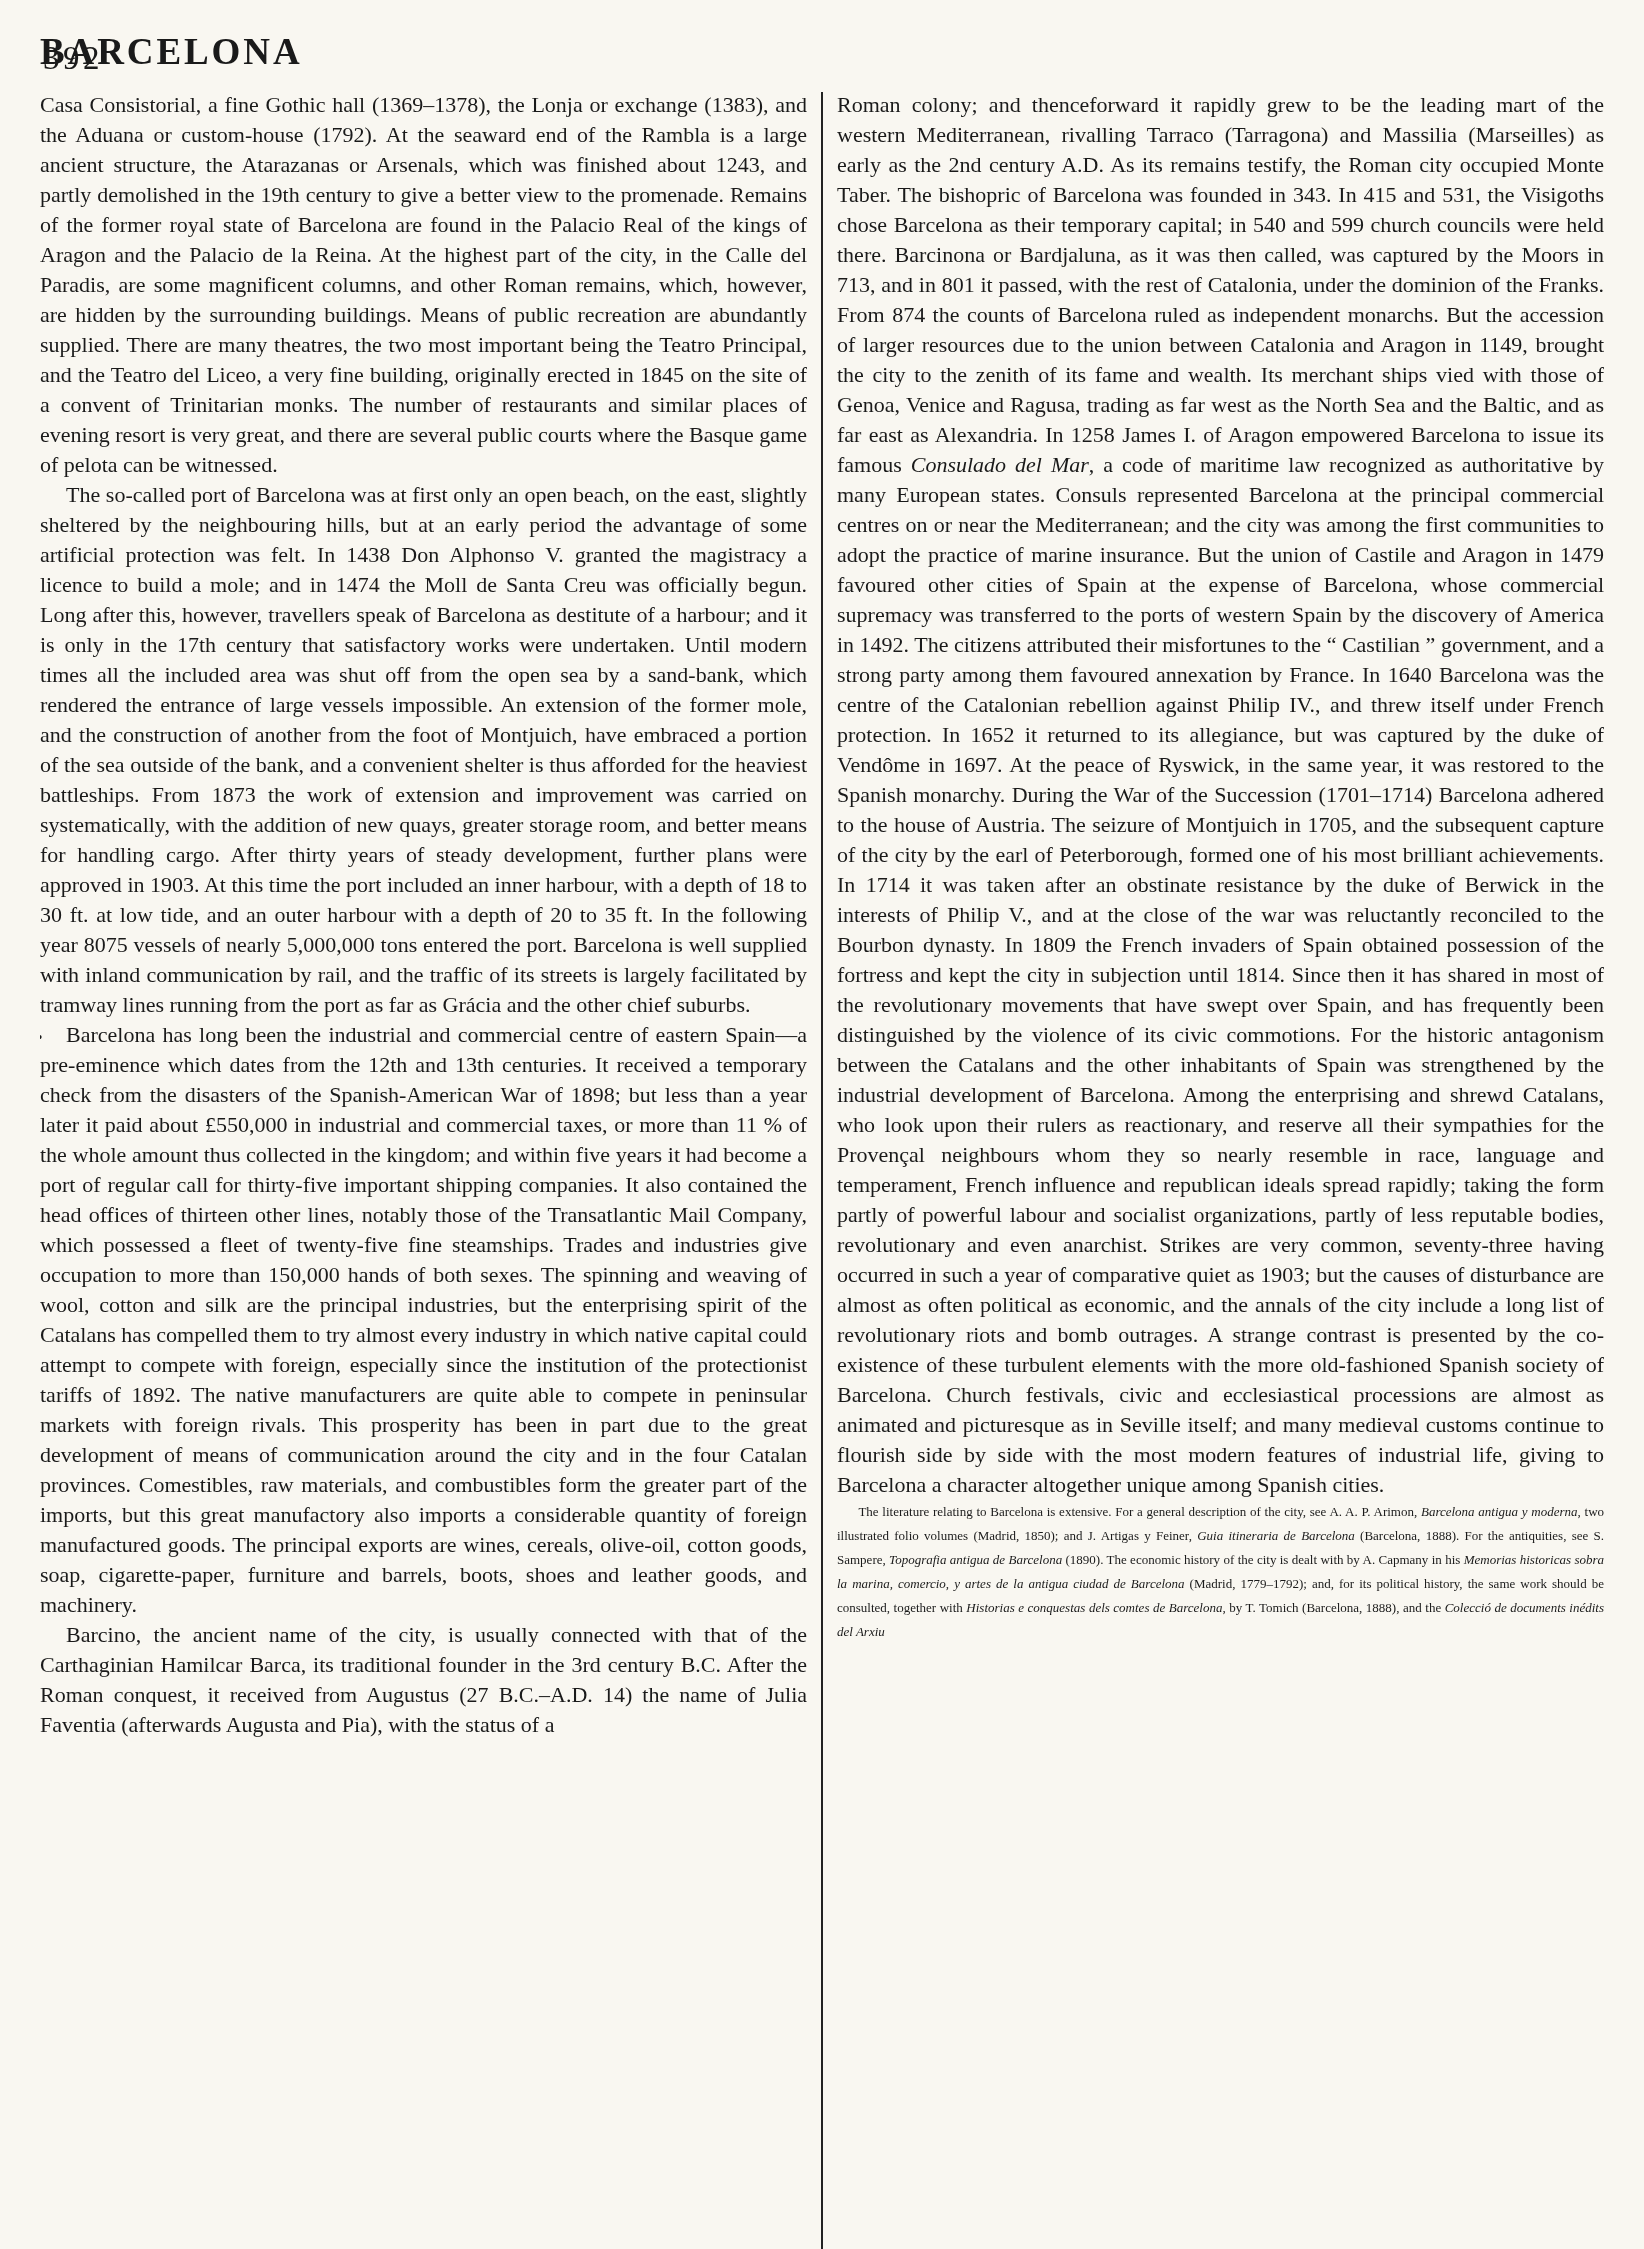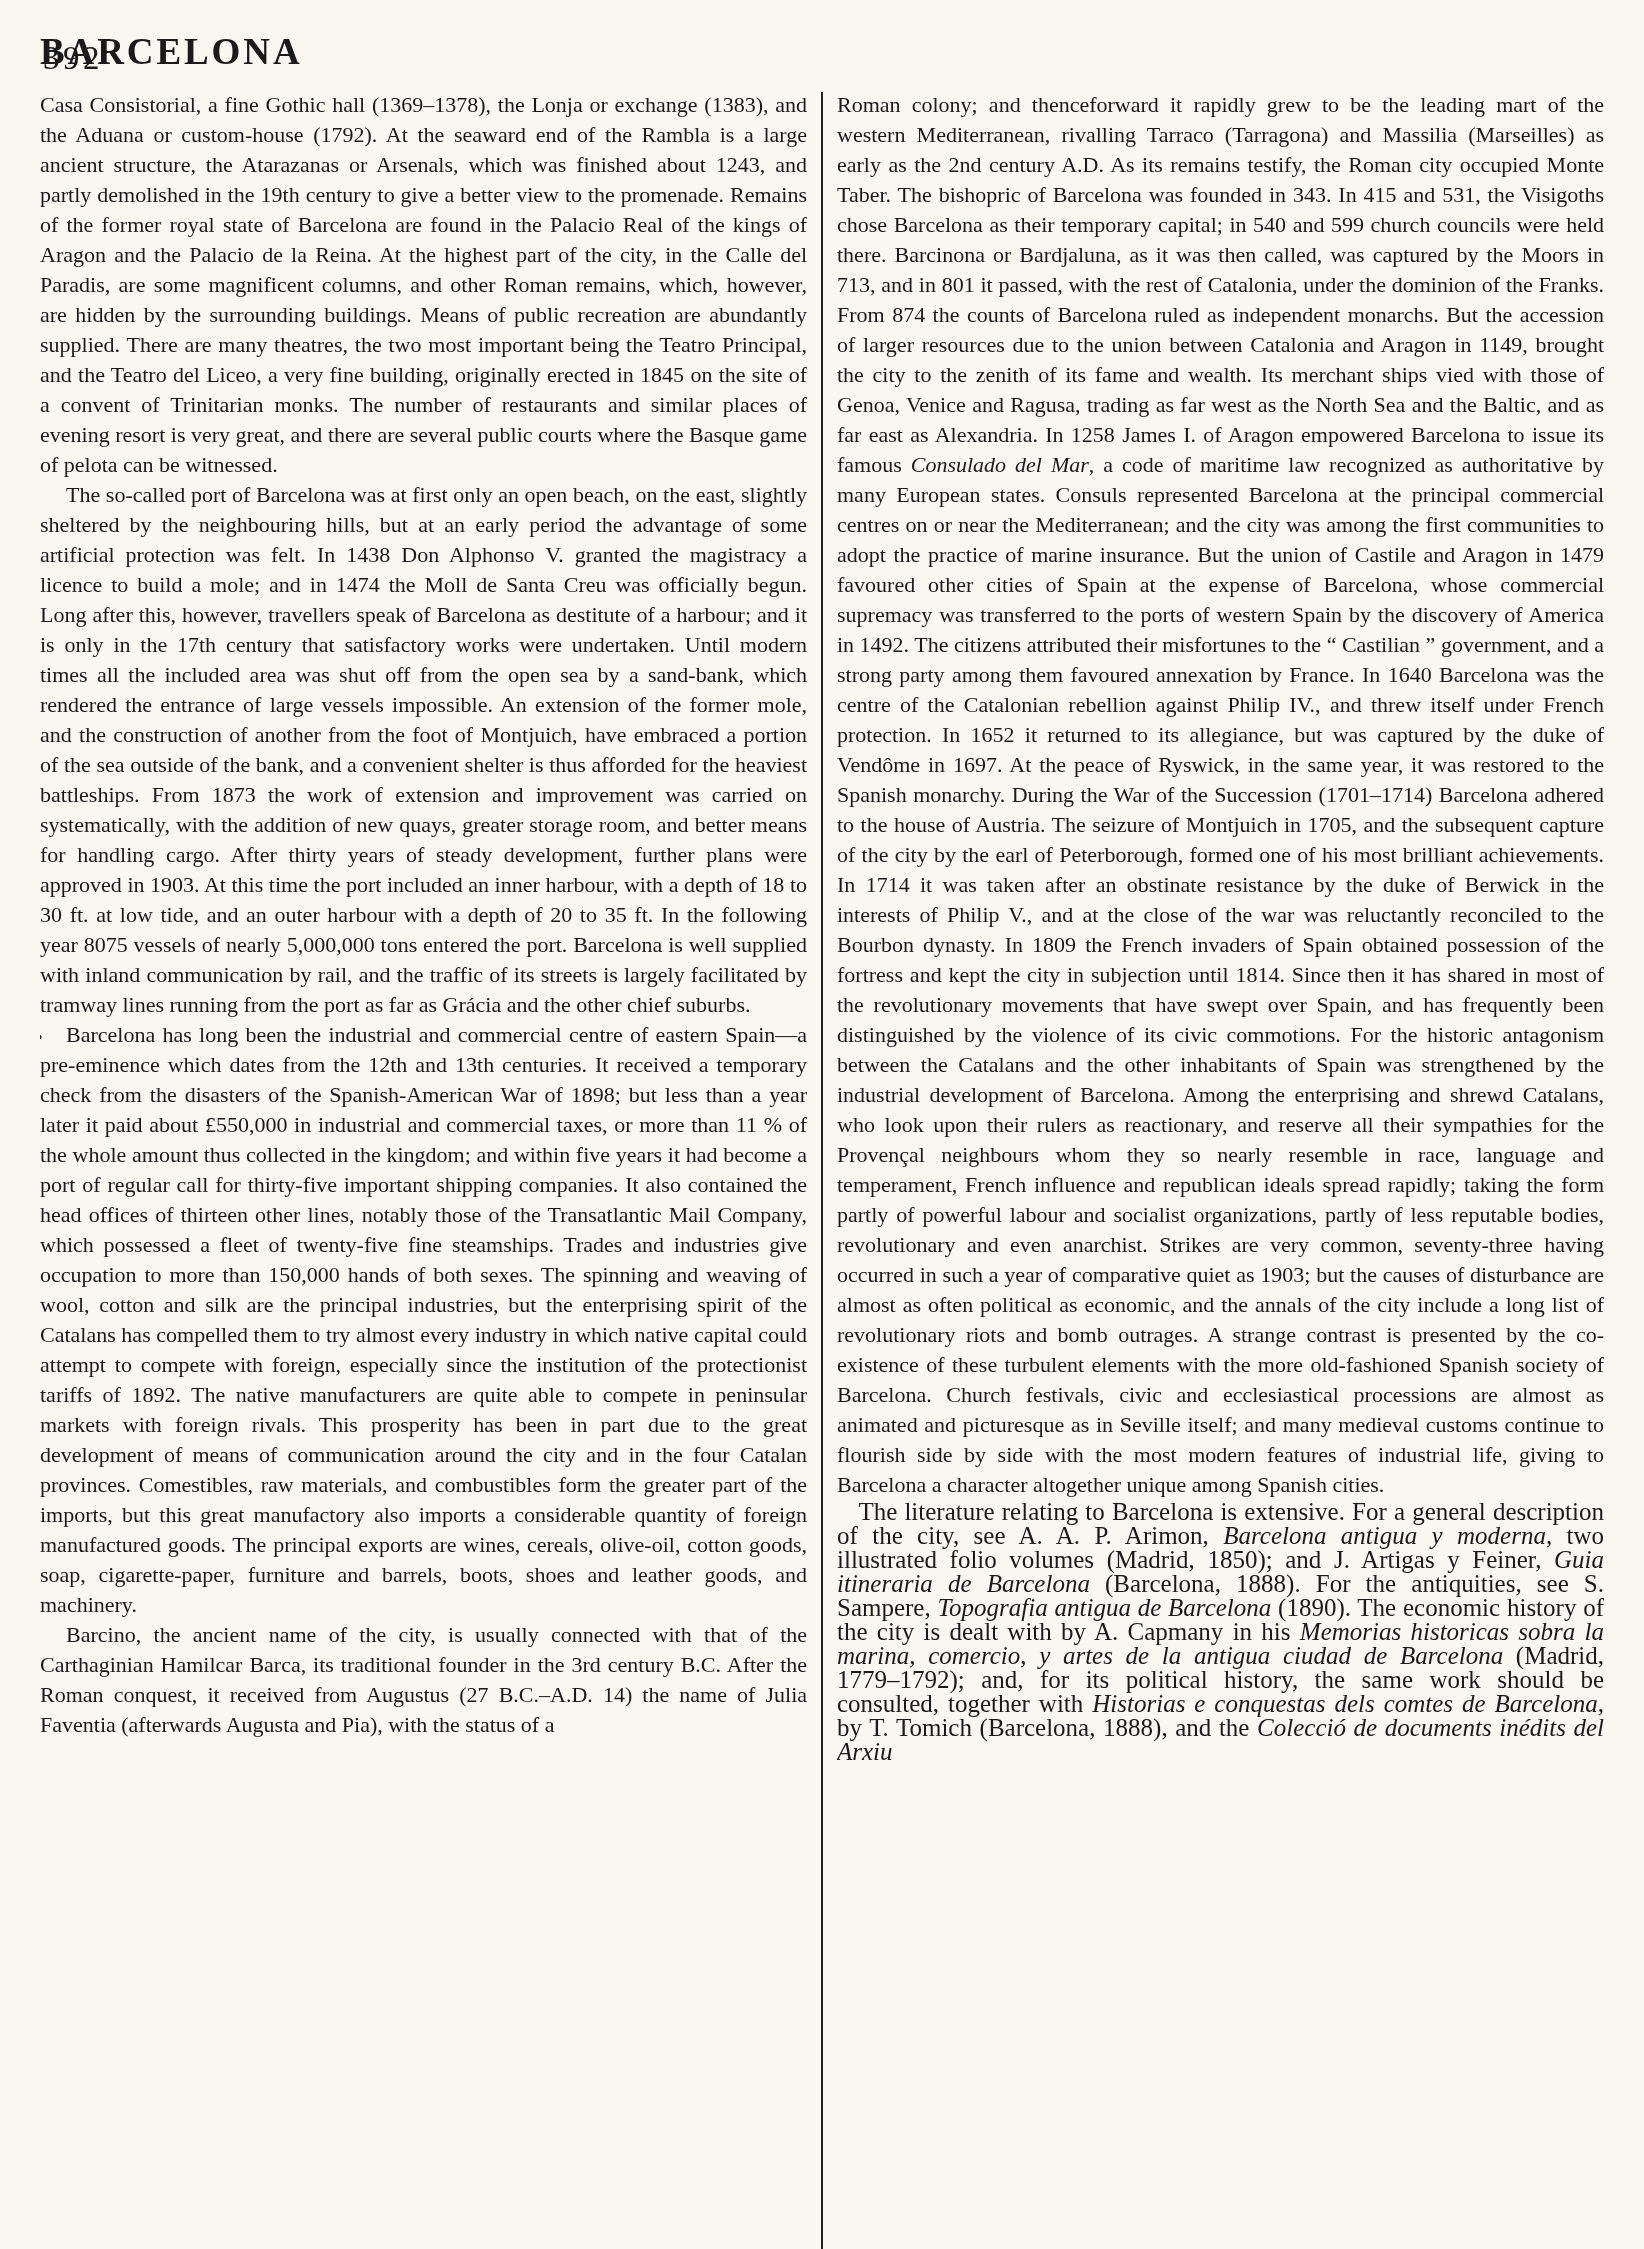--- a/index.html
+++ b/index.html
@@ -47,21 +47,21 @@
     font-family: Liberation Serif, serif;
   }
   .rule {
     flex: none;
     width: 1.4px;
     background: #222222;
     margin: 1.4px 14.3px 0 14.3px;
   }
   .para { margin: 0; position: relative; }
   .para.indent { text-indent: 26px; }
-  .para.small { font-size: 25px; line-height: 24px; text-indent: 21.4px; }
+  .para.small { font-size: 13px; line-height: 24px; text-indent: 21.4px; }
   .italic { font-style: italic; }
   .margin-marker {
     position: absolute;
     left: -2.9px;
     top: 2.9px;
     font-size: 15.7px;
     text-indent: 0;
   }
 </style>
 </head>

